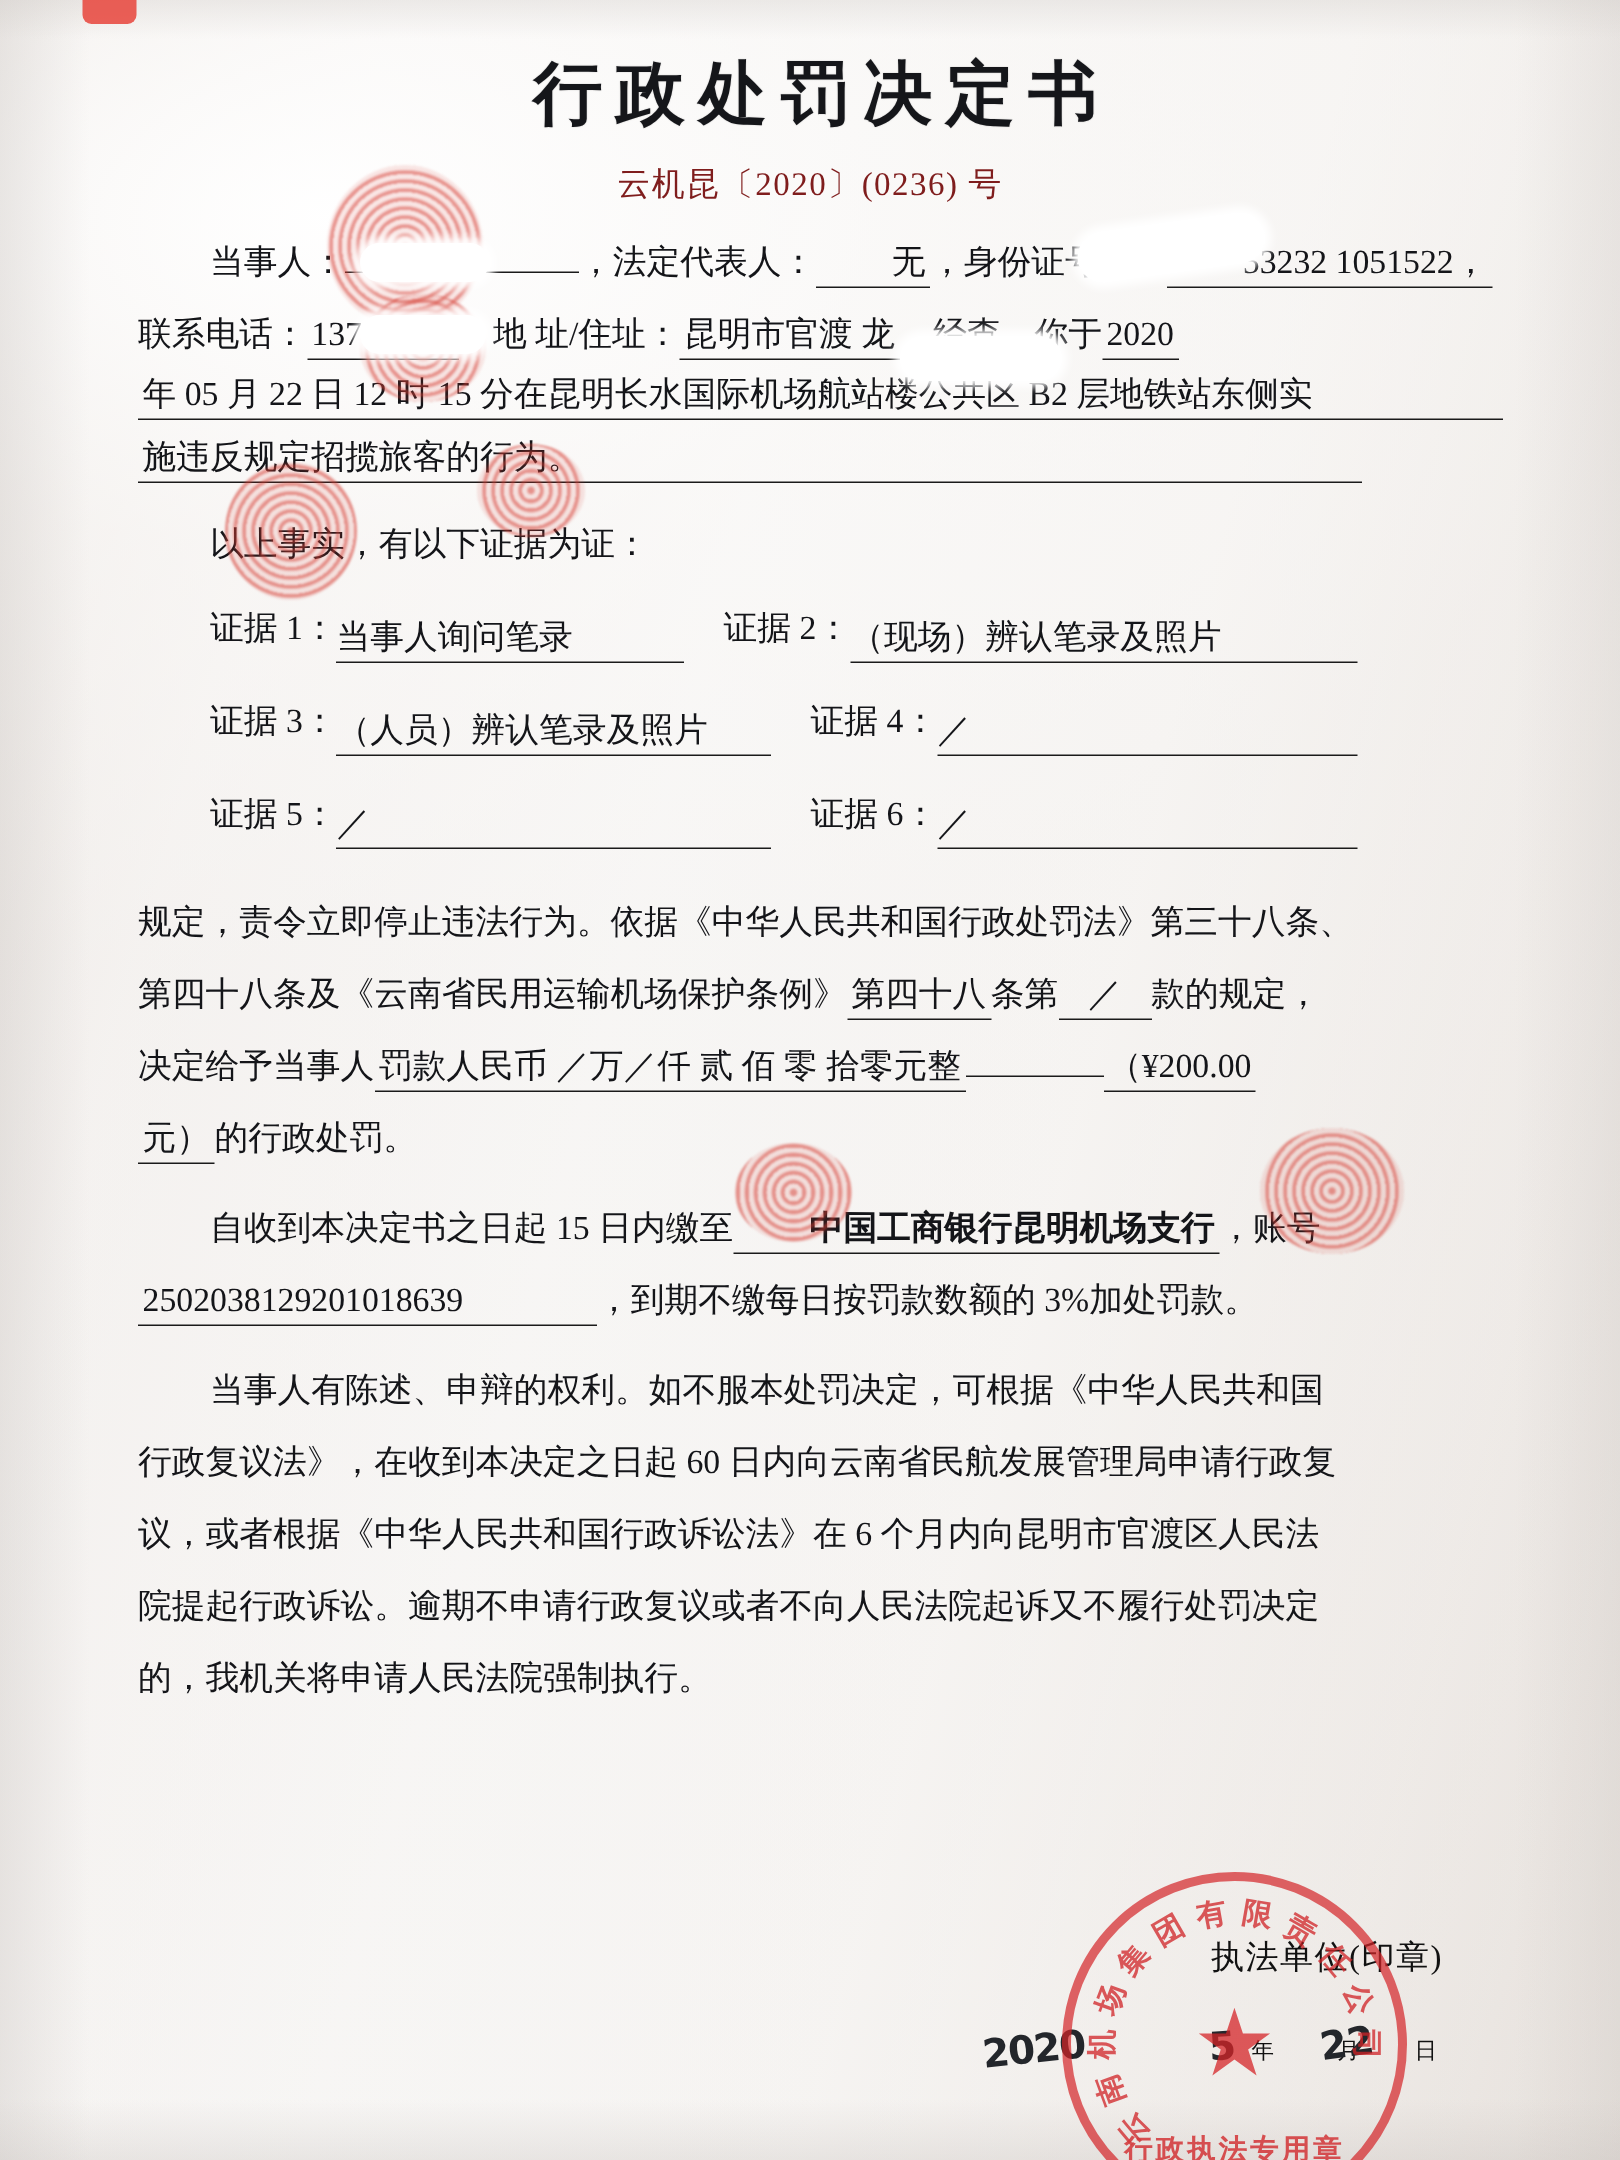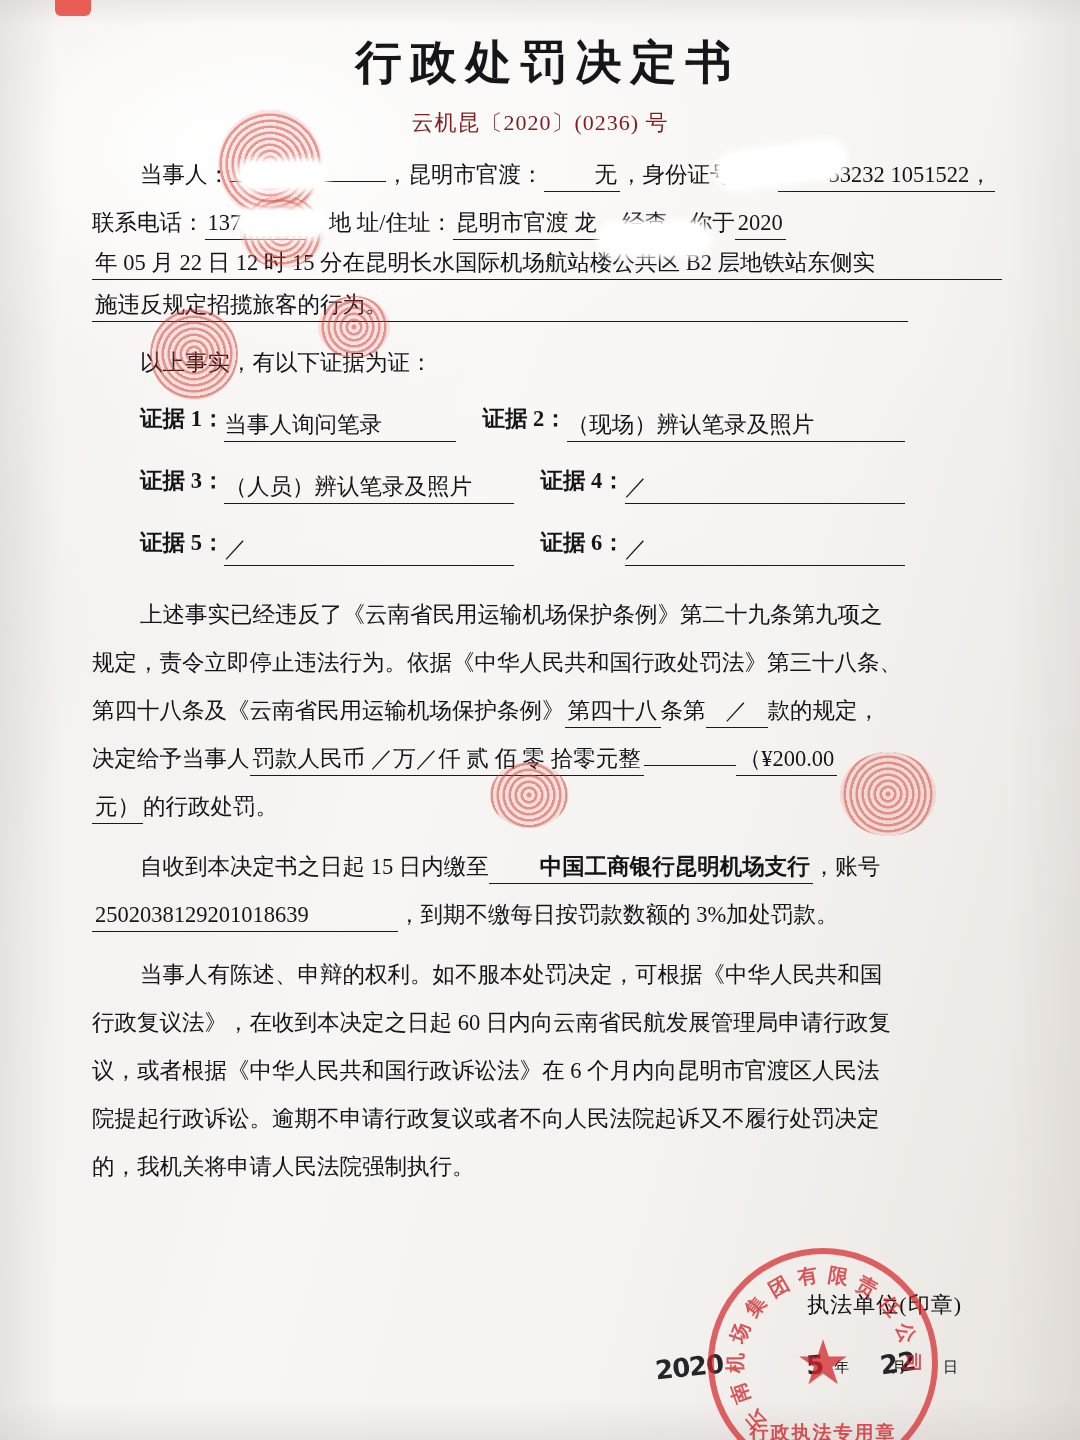--- a/index.html
+++ b/index.html
@@ -94,21 +94,21 @@
   .u.full { display:block; }
 
   
   .ev-row {
     display: flex;
     align-items: flex-end;
     gap: 0px;
     margin: 0 0 16px 0;
     padding-left: 48px;
   }
-  .ev-label { white-space: nowrap; font-weight: bold; }
+  .ev-label { white-space: nowrap; }
   .ev-val {
     border-bottom: 1.6px solid #1a1a1a;
     text-align: left;
     line-height: 30px;
     padding-bottom: 1px;
   }
   .ev-gap { width: 26px; }
 
   
   .sig {
@@ -233,21 +233,21 @@
 <div class="redcorner"></div>
 
 <div id="sheet">
 
   <div class="title">行政处罚决定书</div>
   <div class="docnum">云机昆〔2020〕(0236) 号</div>
 
   <div class="body">
 
     <div class="p" style="text-indent:48px;">
-      <span>当事人：</span><span class="u wide"></span><span>，昆明市官渡：</span><span class="u">无</span><span>，身份证号码：</span><span class="u">53232           1051522，</span>
+      <span>当事人：</span><span class="u wide"></span><span>，法定代表人：</span><span class="u">无</span><span>，身份证号码：</span><span class="u">53232           1051522，</span>
     </div>
 
     <div class="p">
       <span>联系电话：</span><span class="u">137691      35</span><span>，地 址/住址：</span><span class="u">昆明市官渡                  龙</span><span>，经查，你于</span><span class="u">2020</span>
     </div>
 
     <div class="p">
       <span class="u full">年 05 月 22 日 12 时 15 分在昆明长水国际机场航站楼公共区 B2 层地铁站东侧实</span>
     </div>
 
@@ -278,21 +278,20 @@
     <div class="ev-row">
       <span class="ev-label">证据 5：</span>
       <span class="ev-val" style="width:290px;">／</span>
       <span class="ev-gap"></span>
       <span class="ev-label">证据 6：</span>
       <span class="ev-val" style="width:280px;">／</span>
     </div>
 
     <div style="height:10px"></div>
 
-    <div class="p indent">上述事实已经违反了《云南省民用运输机场保护条例》第二十九条第九项之</div>
     <div class="p">规定，责令立即停止违法行为。依据《中华人民共和国行政处罚法》第三十八条、</div>
     <div class="p">
       <span>第四十八条及《云南省民用运输机场保护条例》</span><span class="u">第四十八</span><span>条第</span><span class="u" style="min-width:56px;text-align:center;">／</span><span>款的规定，</span>
     </div>
 
     <div class="p">
       <span>决定给予当事人</span><span class="u">罚款人民币  ／万／仟 贰 佰 零 拾零元整</span><span class="u" style="min-width:86px;"></span><span class="u">（¥200.00</span>
     </div>
 
     <div class="p">

